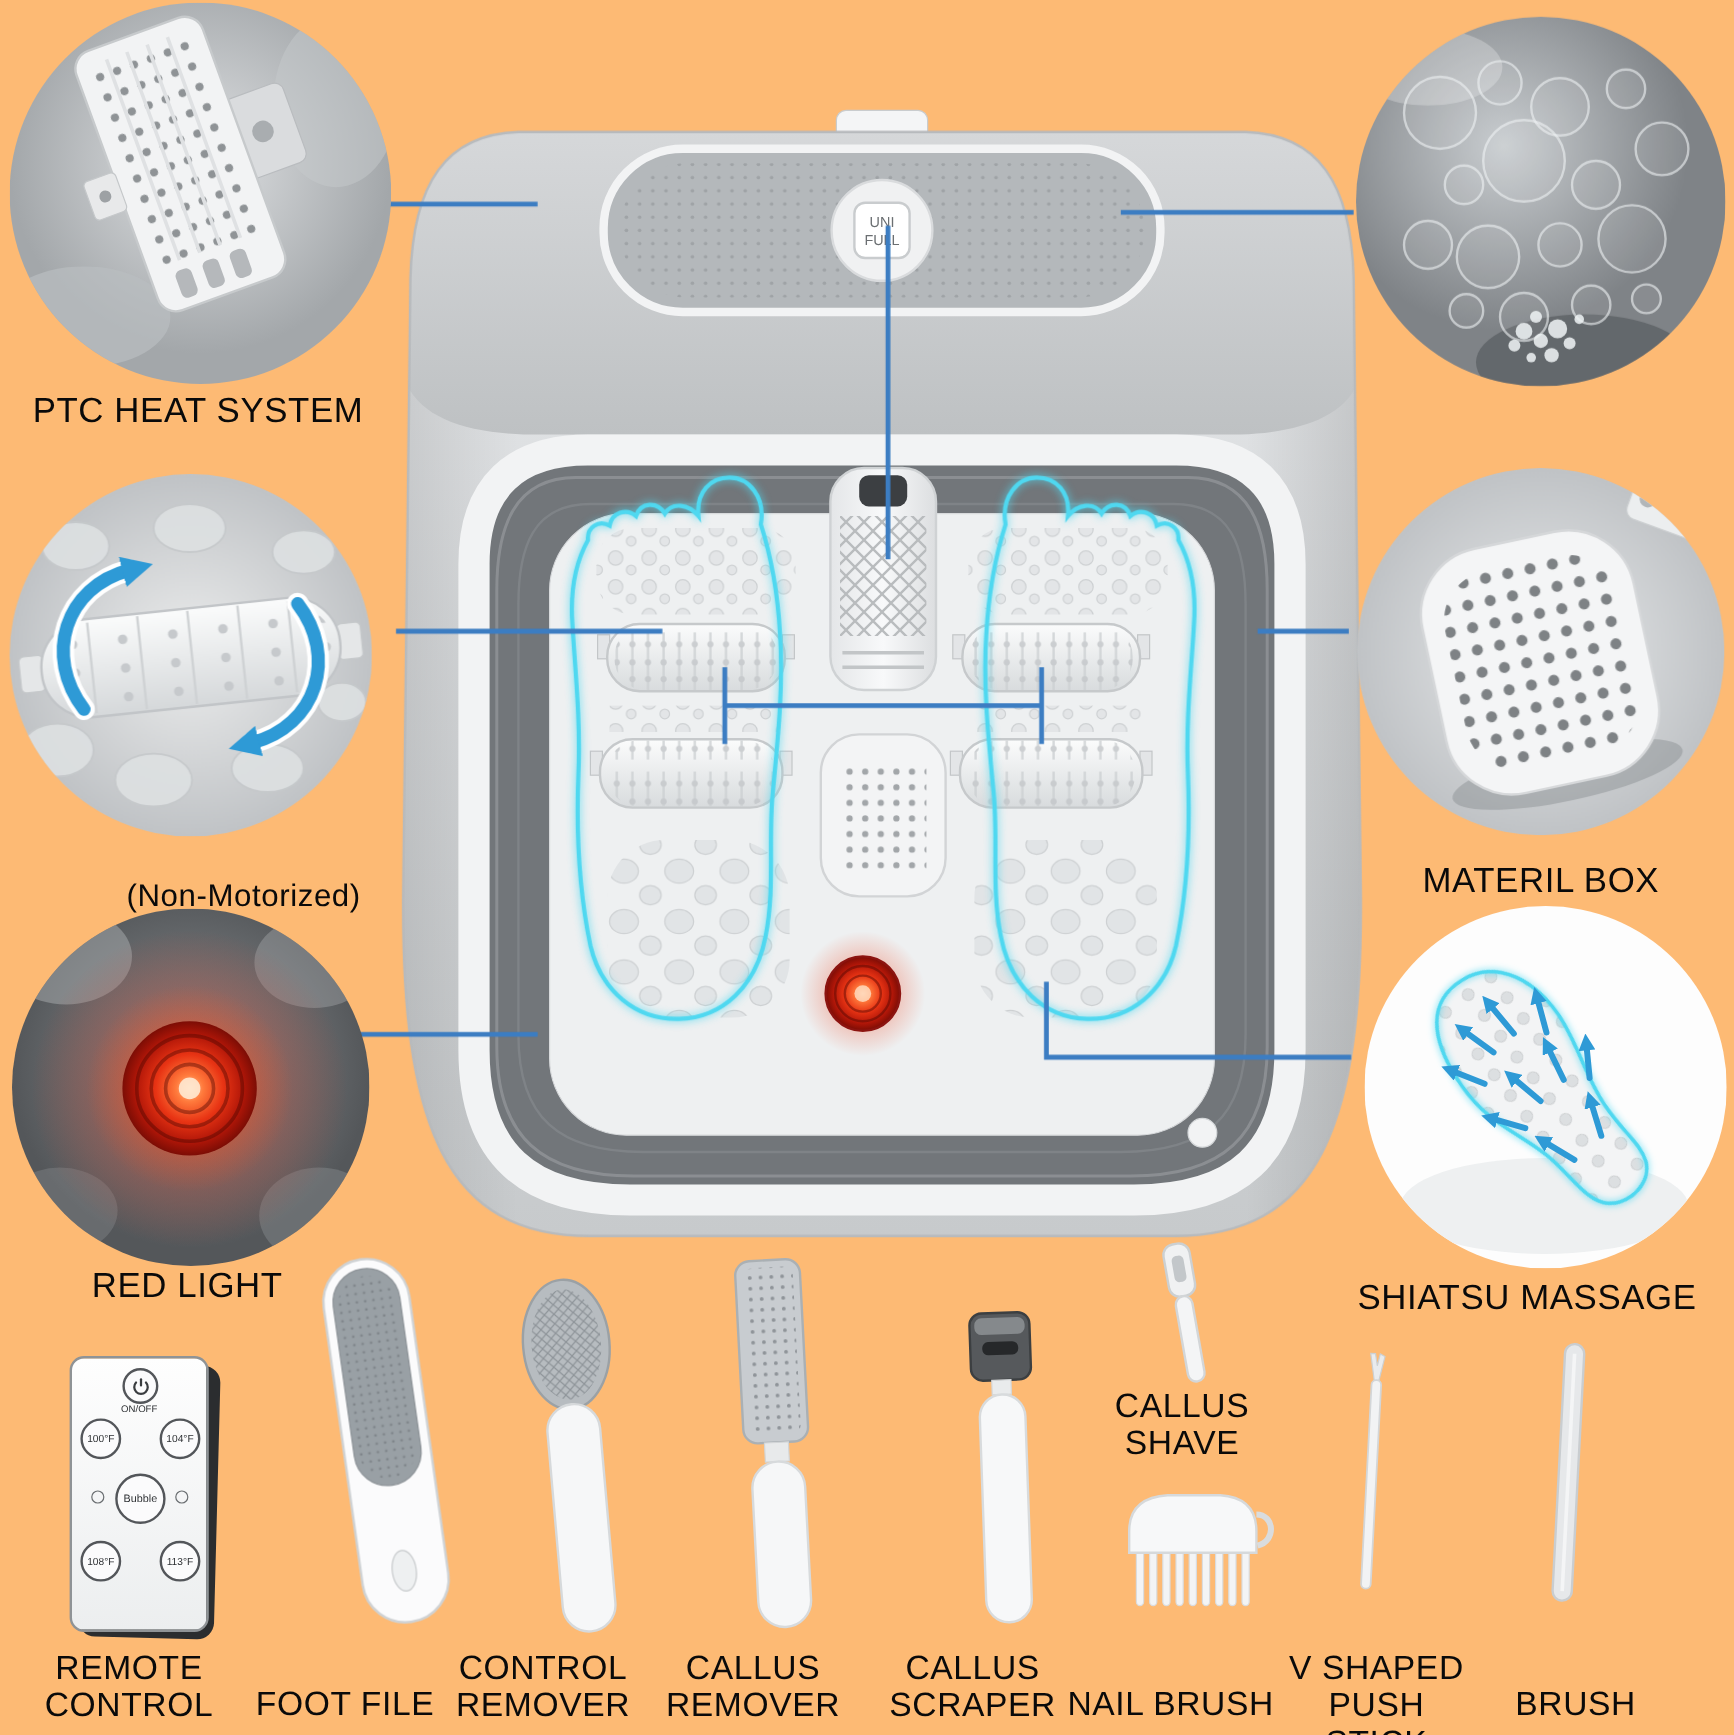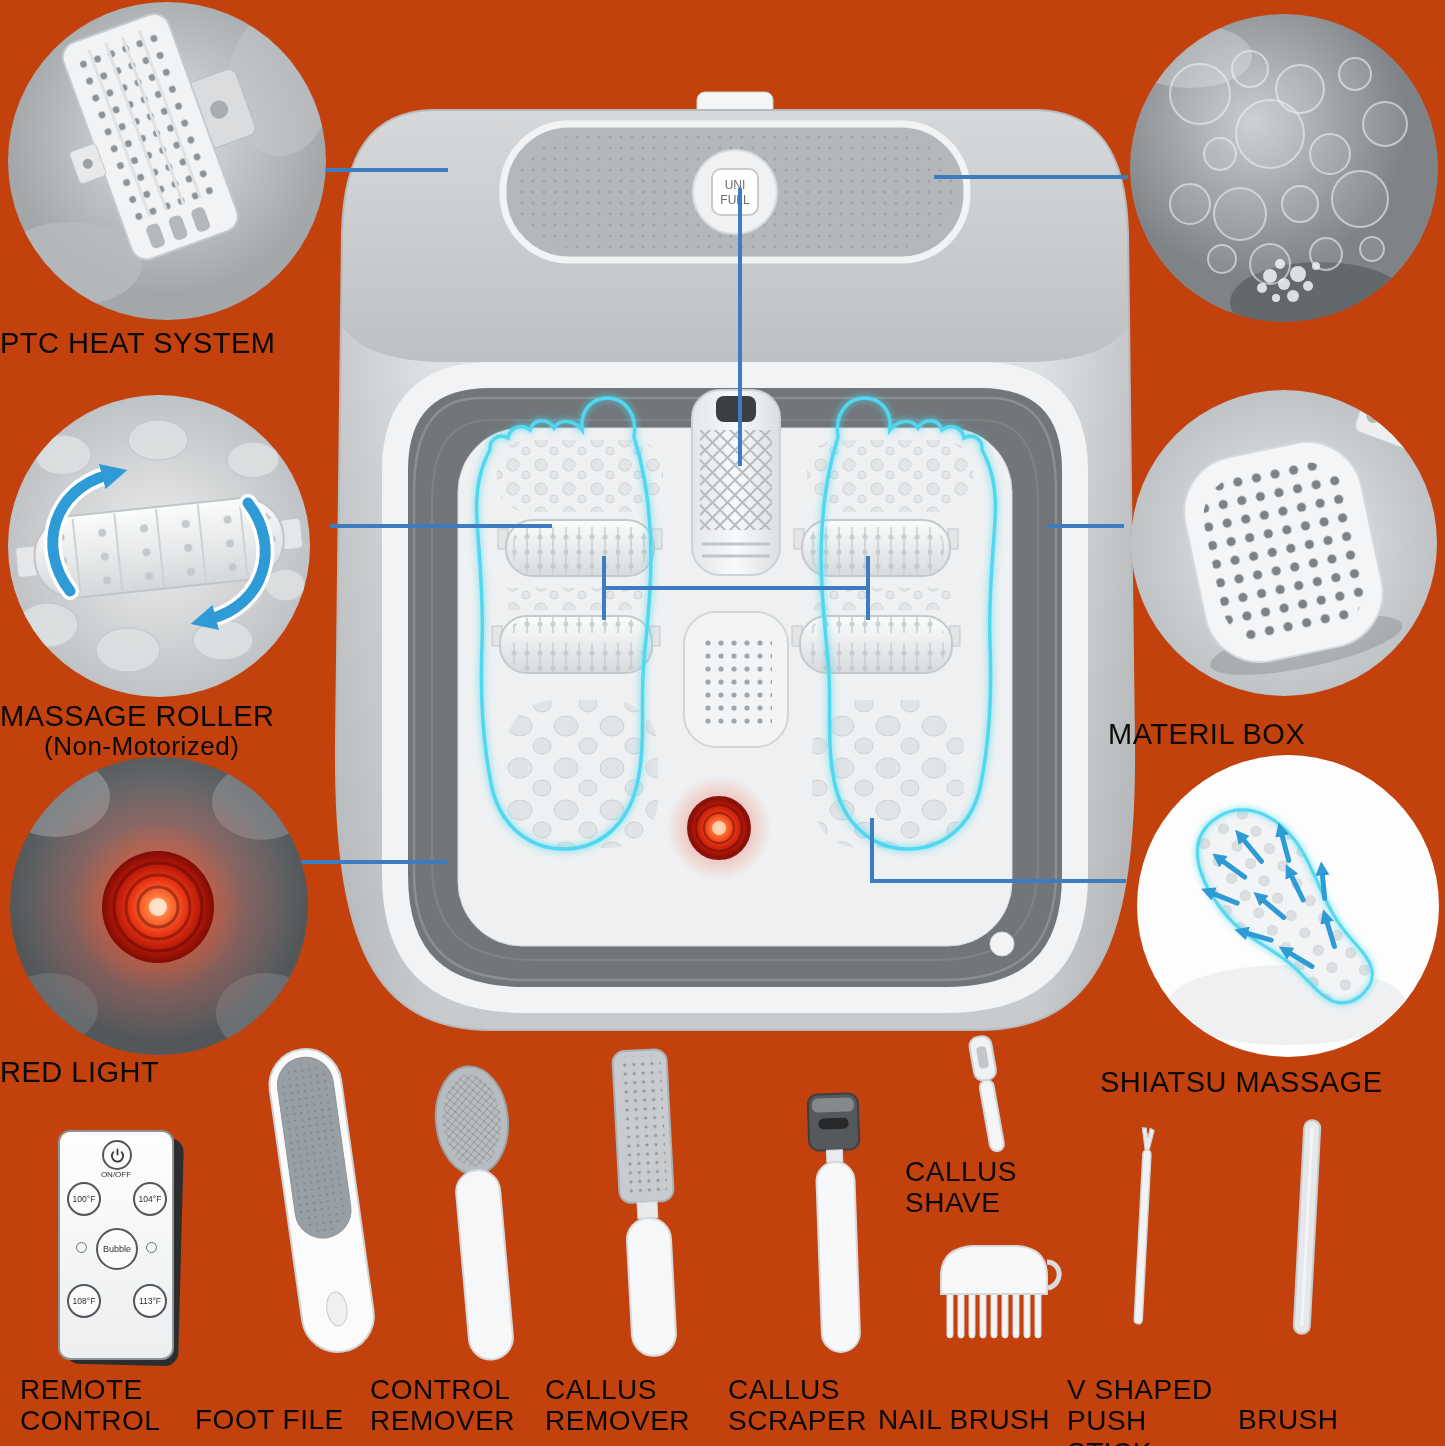--- a/index.html
+++ b/index.html
@@ -1,20 +1,20 @@
 <!DOCTYPE html>
 <html><head>
 <meta charset="utf-8">
 <style>
   html,body{margin:0;padding:0;background:#fff;}
-  .page{position:relative;width:1445px;height:1446px;background:#c2410c;overflow:hidden;
+  .page{position:relative;width:1445px;height:1446px;background:#fdba74;overflow:hidden;
         font-family:"Liberation Sans",sans-serif;color:#0a0a0a;}
   .abs{position:absolute;}
   .circle{position:absolute;border-radius:50%;overflow:hidden;}
-  .lbl{position:absolute;text-align:left;font-size:29px;letter-spacing:.5px;line-height:1.12;color:#0a0a0a;}
+  .lbl{position:absolute;text-align:center;font-size:29px;letter-spacing:.5px;line-height:1.12;color:#0a0a0a;}
   .lbl.small{font-size:26px;margin-left:44px;}
   .lbl.tool{font-size:28px;}
   
   .remote-wrap{position:absolute;}
   .remote-back{position:absolute;left:13px;top:9px;width:113px;height:228px;background:#2b2d2f;border-radius:14px;transform:rotate(1.5deg);}
   .remote-body{position:absolute;left:3px;top:2px;width:112px;height:226px;border:2px solid #8f9396;border-radius:12px;
                background:linear-gradient(180deg,#fefefe,#ecEEef);}
   .rbtn{position:absolute;border:2px solid #53565a;border-radius:50%;background:#fbfbfc;display:flex;align-items:center;justify-content:center;
         font-size:8.5px;color:#2e3134;line-height:1;}
   .rtxt{position:absolute;font-size:8px;color:#2e3134;text-align:center;width:100%;}
@@ -424,21 +424,20 @@
           <path d="M 172 158 L 178 130" marker-end="url(#c6ah)"></path>
           <path d="M 190 170 L 204 148" marker-end="url(#c6ah)"></path>
           <path d="M 138 216 L 128 190" marker-end="url(#c6ah)"></path>
           <path d="M 168 214 L 178 188" marker-end="url(#c6ah)"></path>
         </g>
       </g>
     </svg>
   </div>
 
   <div class="lbl" style="left:0;top:327px;width:330px">PTC HEAT SYSTEM</div>
-  <div class="lbl" style="left:0;top:700px;width:318px">MASSAGE ROLLER</div>
   <div class="lbl small" style="left:0;top:732px;width:318px">(Non-Motorized)</div>
   <div class="lbl" style="left:1108px;top:718px;width:352px">MATERIL BOX</div>
   <div class="lbl" style="left:0;top:1056px;width:312px">RED LIGHT</div>
   <div class="lbl" style="left:1100px;top:1066px;width:345px">SHIATSU MASSAGE</div>
 
   <div class="remote-wrap" style="left:55px;top:1128px;width:135px;height:242px">
     <div class="remote-back"></div>
     <div class="remote-body">
       <div class="rbtn" style="left:42px;top:8px;width:26px;height:26px">
         <svg width="15" height="15" viewBox="0 0 16 16">

